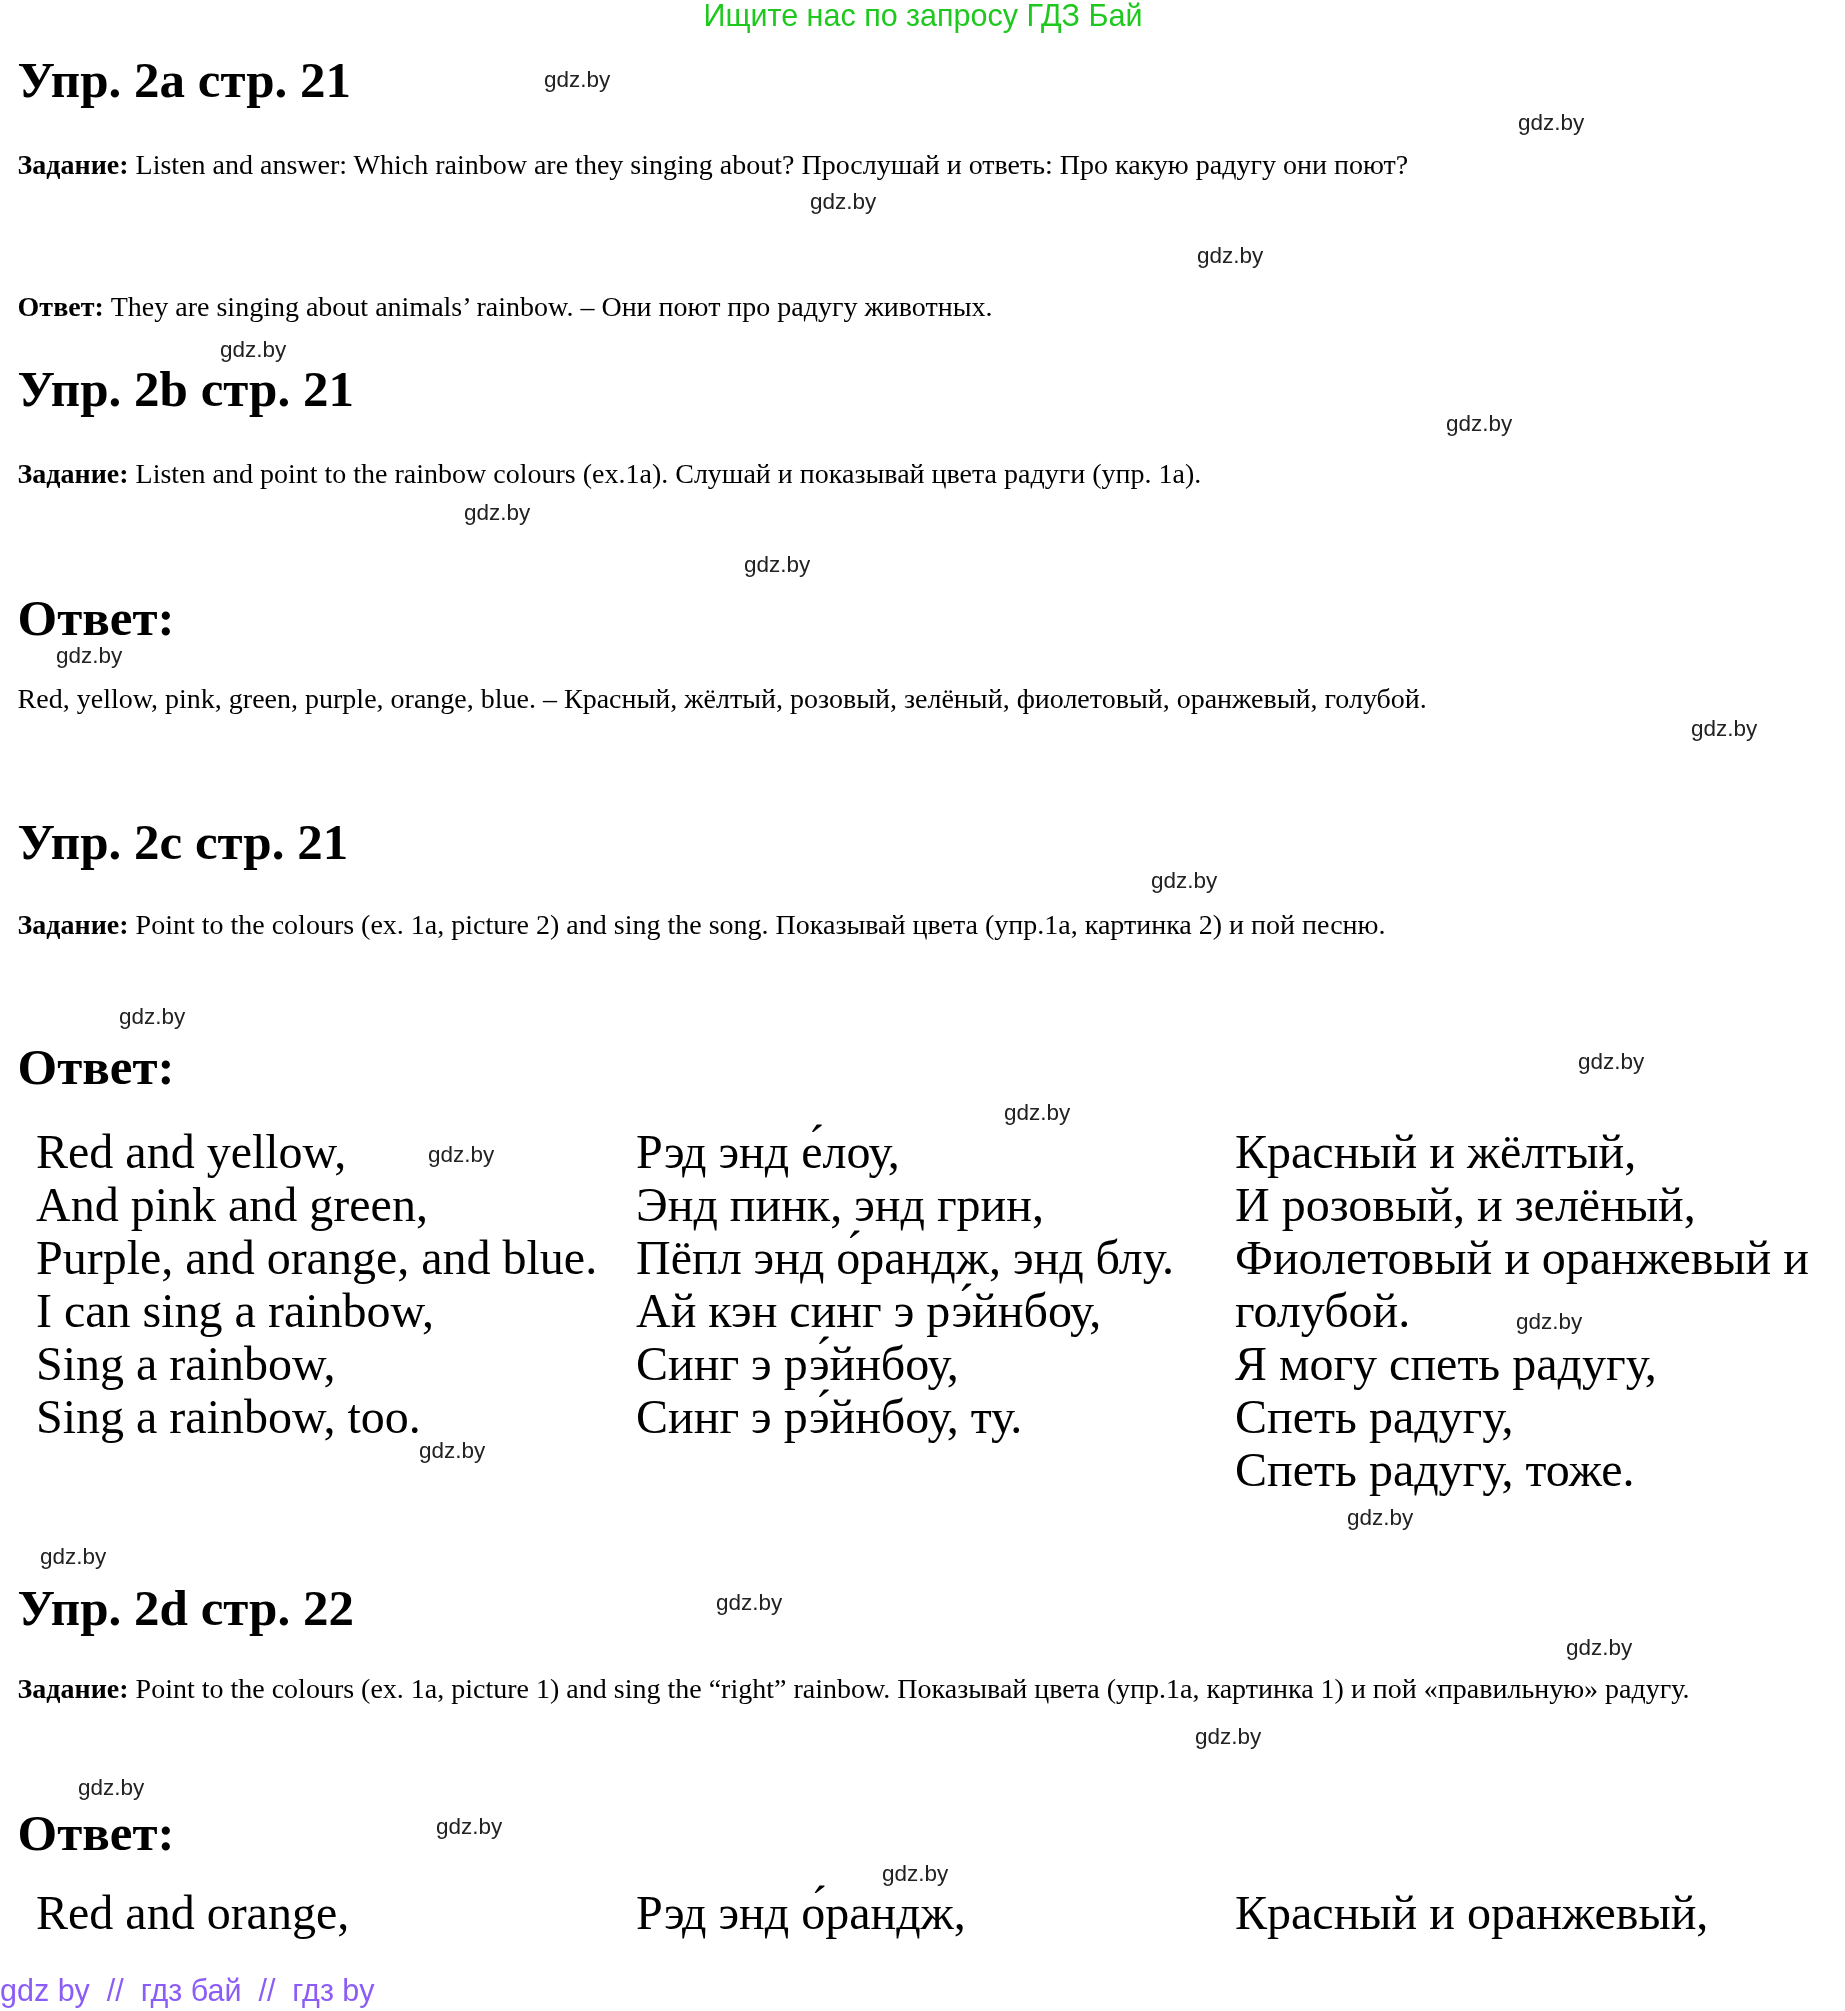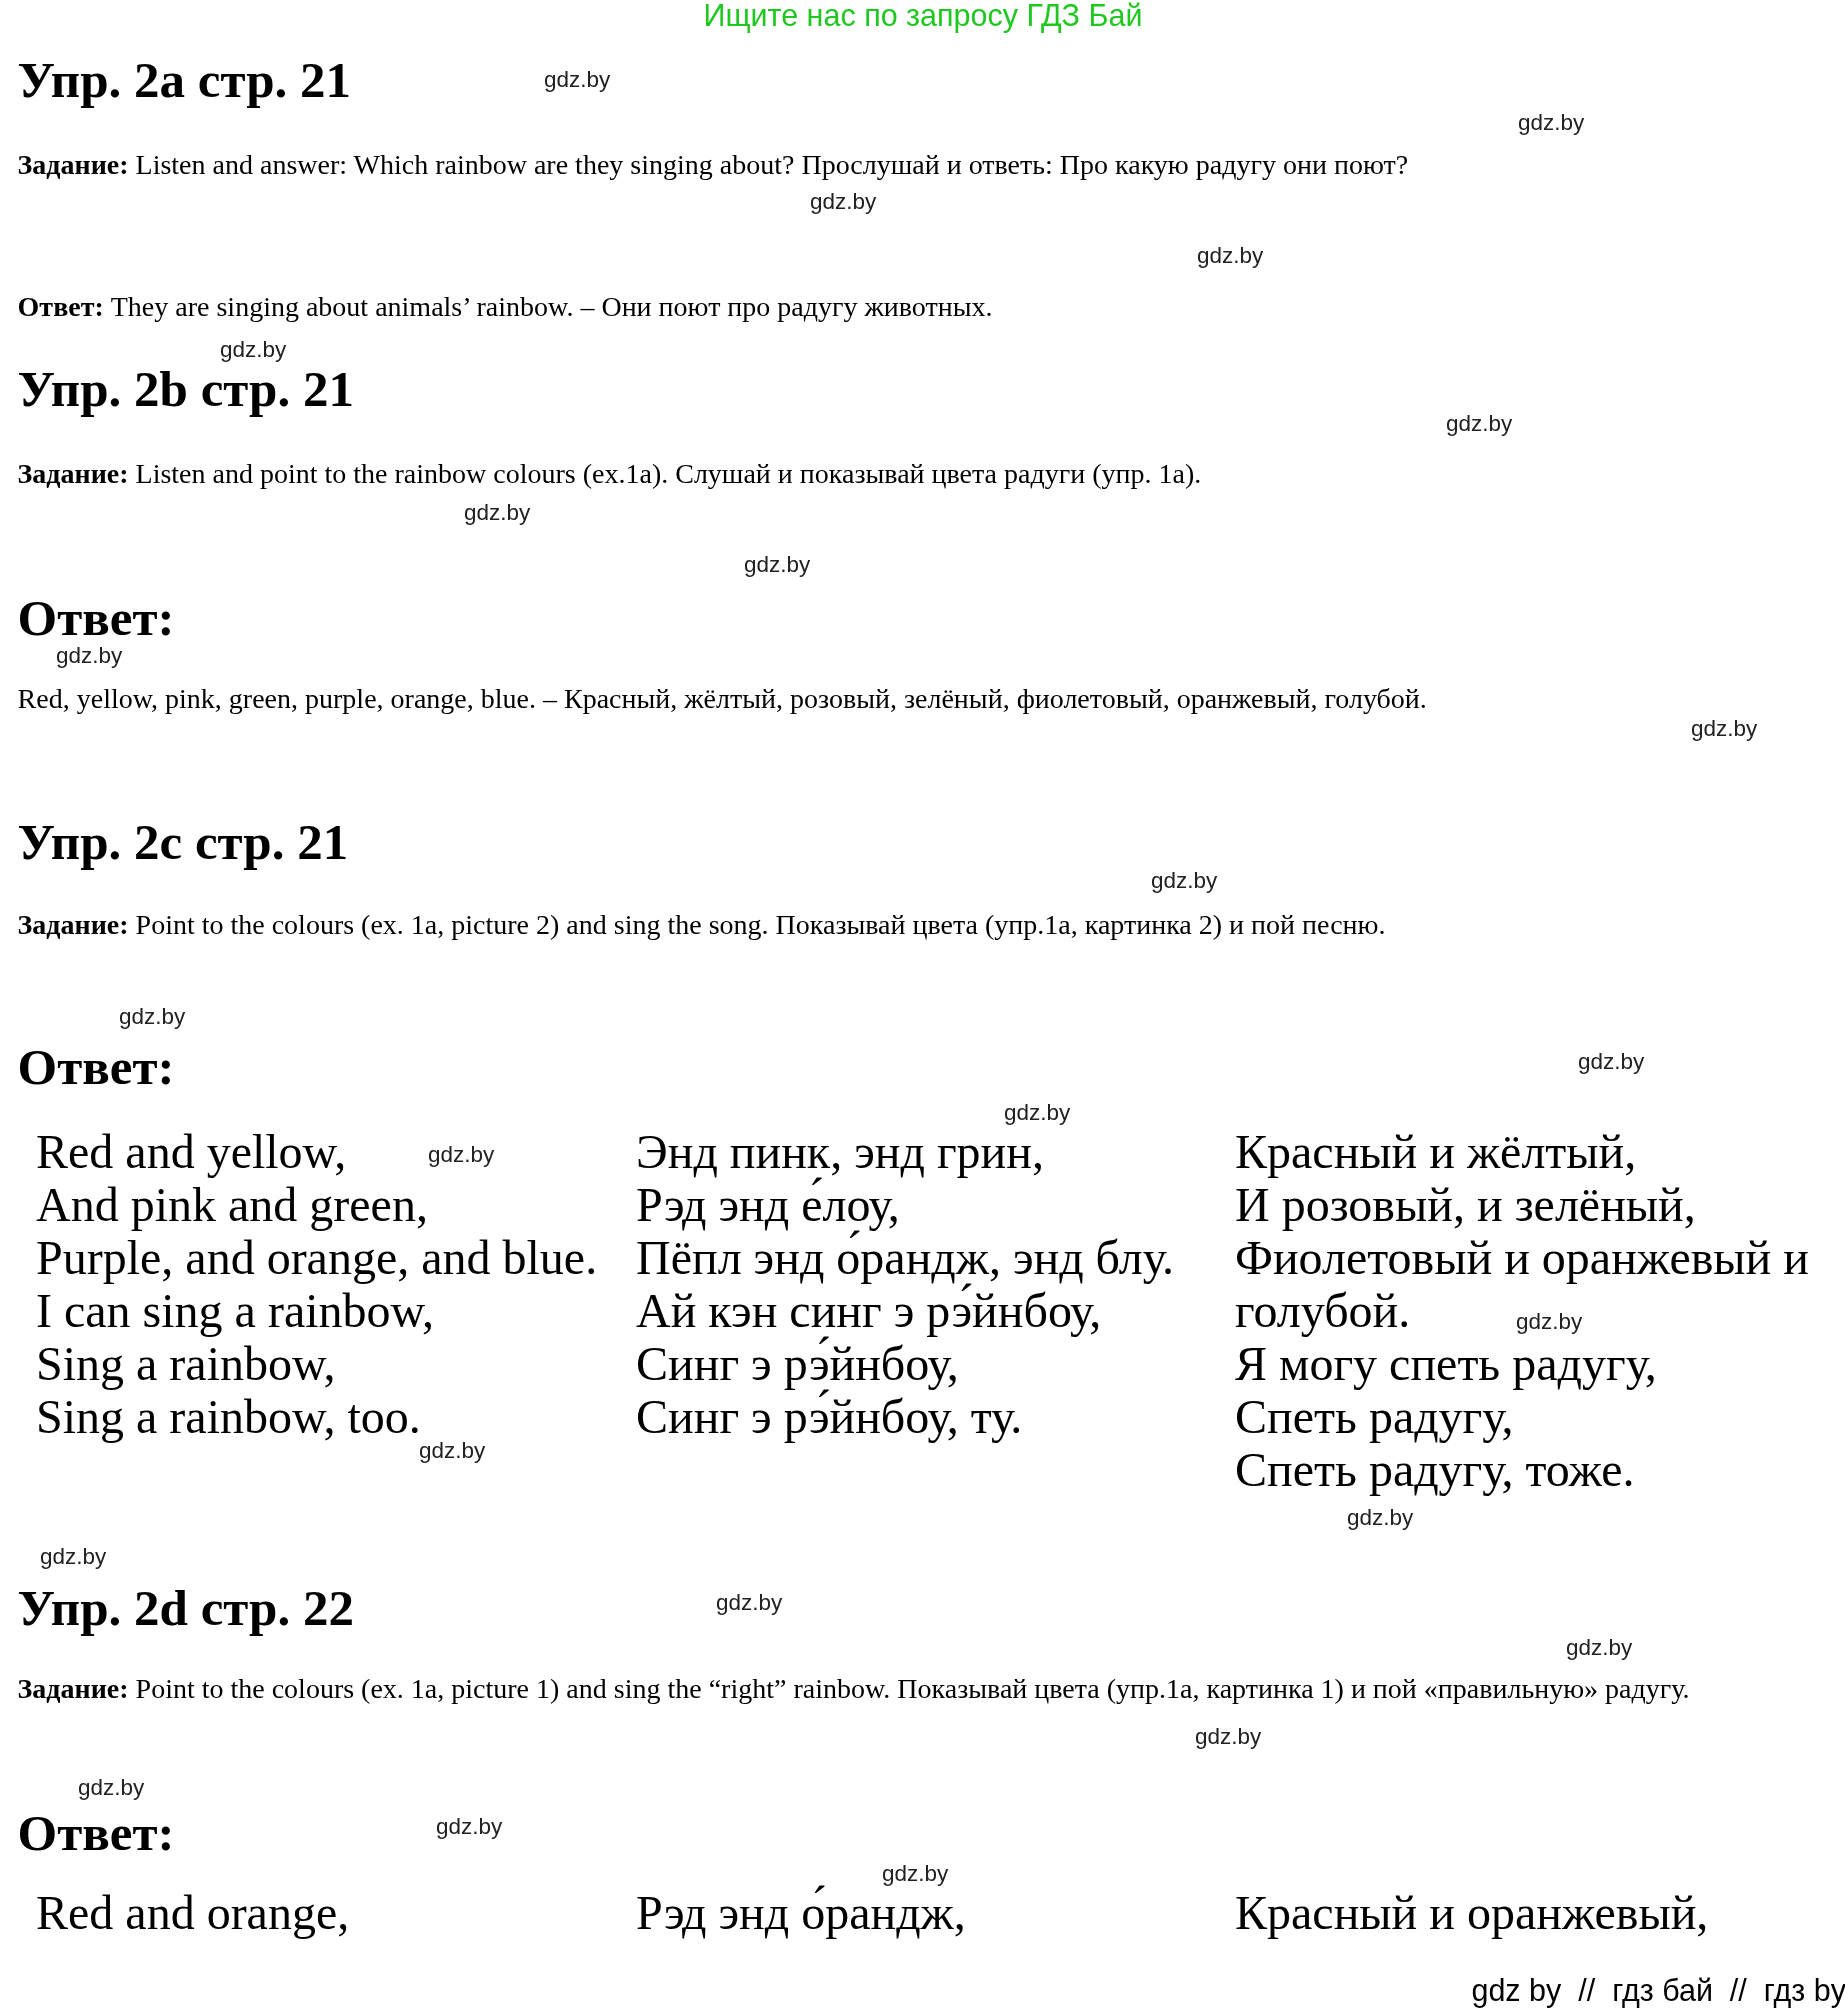--- a/index.html
+++ b/index.html
@@ -6,22 +6,22 @@
     body {
       width: 1846px; height: 2012px; position: relative; overflow: hidden;
       font-family: "Liberation Serif", serif; color: #000;
     }
     .abs { position: absolute; white-space: nowrap; }
     .top-banner {
       font-family: "Liberation Sans", sans-serif; font-size: 30.5px; color: #1ec81e;
       left: 0; right: 0; top: -1.6px; text-align: center; line-height: 35px;
     }
     .footer-banner {
-      font-family: "Liberation Sans", sans-serif; font-size: 30.5px; color: #000000;
-      left: 0; right: 0; top: 1973px; text-align: right; line-height: 35px;
+      font-family: "Liberation Sans", sans-serif; font-size: 30.5px; color: #8b5cf6;
+      left: 0; right: 0; top: 1973px; text-align: left; line-height: 35px;
     }
     .heading { font-weight: bold; font-size: 51px; line-height: 48px; left: 17.6px; }
     .para { font-size: 28px; line-height: 58px; left: 17.6px; width: 1821px; white-space: normal; }
     .para b { font-weight: bold; }
     .wm { font-family: "Liberation Sans", sans-serif; font-size: 22.5px; color: #222; line-height: 26px; }
     .song-col { font-size: 48px; line-height: 53px; }
     .song-line { display: block; white-space: nowrap; }
   </style>
 </head>
 <body>
@@ -55,22 +55,22 @@
 
 <div class="abs song-col" style="left:36px; top:1125px;">
   <span class="song-line">Red and yellow,</span>
   <span class="song-line">And pink and green,</span>
   <span class="song-line">Purple, and orange, and blue.</span>
   <span class="song-line">I can sing a rainbow,</span>
   <span class="song-line">Sing a rainbow,</span>
   <span class="song-line">Sing a rainbow, too.</span>
 </div>
 <div class="abs song-col" style="left:636px; top:1125px;">
+  <span class="song-line">Рэд энд е́лоу,</span>
   <span class="song-line">Энд пинк, энд грин,</span>
-  <span class="song-line">Рэд энд е́лоу,</span>
   <span class="song-line">Пёпл энд о́рандж, энд блу.</span>
   <span class="song-line">Ай кэн синг э рэ́йнбоу,</span>
   <span class="song-line">Синг э рэ́йнбоу,</span>
   <span class="song-line">Синг э рэ́йнбоу, ту.</span>
 </div>
 <div class="abs song-col" style="left:1235px; top:1125px;">
   <span class="song-line">Красный и жёлтый,</span>
   <span class="song-line">И розовый, и зелёный,</span>
   <span class="song-line">Фиолетовый и оранжевый и</span>
   <span class="song-line">голубой.</span>

